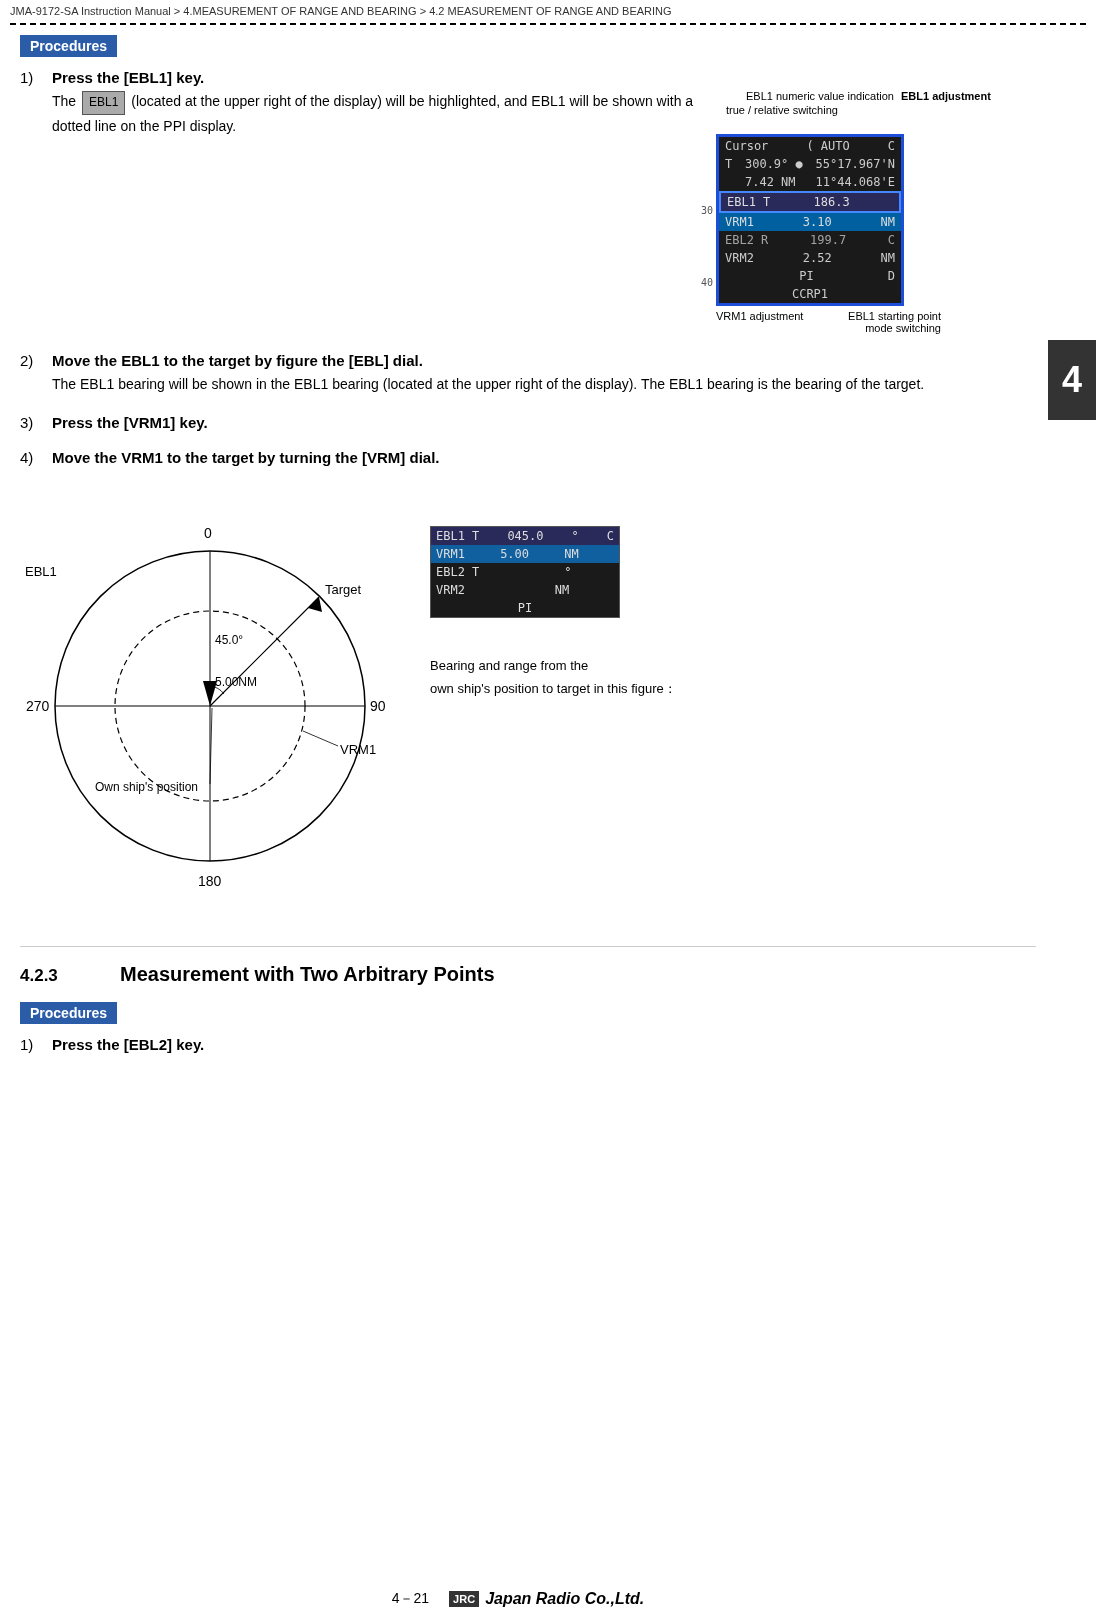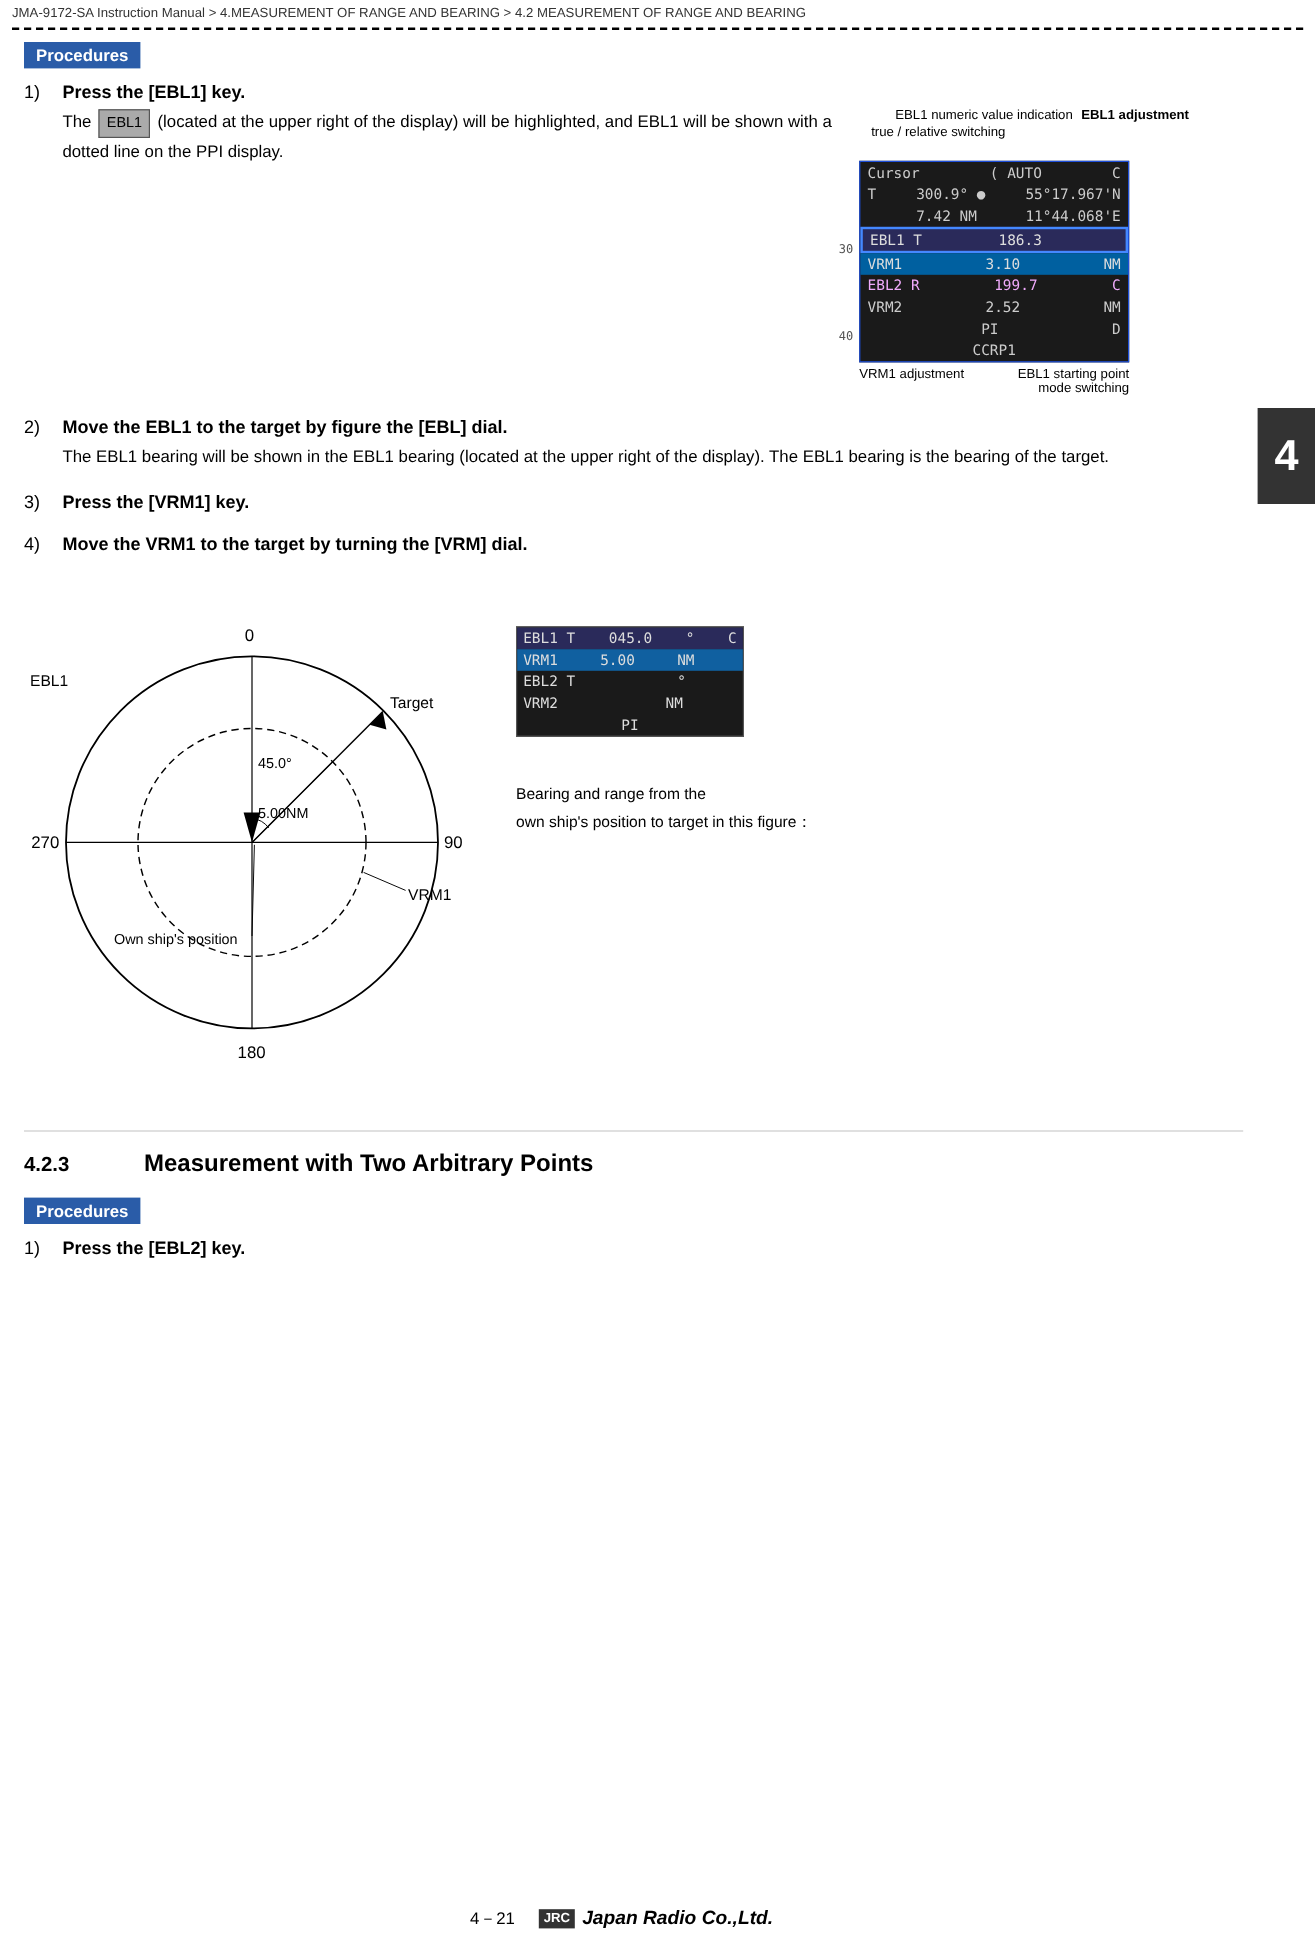--- a/index.html
+++ b/index.html
@@ -206,21 +206,21 @@
         <p>The <span class="key-badge">EBL1</span> (located at the upper right of the display) will be highlighted, and EBL1 will be shown with a dotted line on the PPI display.</p>
       </div>
       <div class="step1-diagram">
 
         <div class="annotations" style="margin-bottom:4px; position:relative; height:40px;">
           <span style="position:absolute; left:30px; top:0; font-size:11px;">EBL1 numeric value indication</span>
           <span style="position:absolute; left:10px; top:14px; font-size:11px;">true / relative switching</span>
           <span style="position:absolute; left:185px; top:0; font-size:11px; font-weight:bold;">EBL1 adjustment</span>
         </div>
 
-        <div style="position:relative; background:#1a1a1a; width:225px; border:1px solid #1d4ed8; color:#ddd; font-family: monospace; font-size:12px;">
+        <div style="position:relative; background:#1a1a1a; width:188px; border:3px solid #1d4ed8; color:#ddd; font-family: monospace; font-size:12px;">
 
           <div style="display:flex; justify-content:space-between; padding:2px 6px; color:#ccc;">
             <span>Cursor</span>
               <span>(  AUTO</span>
               <span>C</span>
           </div>
           <div style="display:flex; justify-content:space-between; padding:2px 6px; color:#ccc;">
             <span>T</span>
               <span>300.9° ●</span>
               <span>55°17.967'N</span>
@@ -235,21 +235,21 @@
             <span>EBL1 T</span>
               <span>186.3</span>
               <span></span>
           </div>
 
           <div style="display:flex; justify-content:space-between; padding:2px 6px; background:#0060a0;">
             <span>VRM1</span>
               <span>3.10</span>
               <span>NM</span>
           </div>
-          <div style="display:flex; justify-content:space-between; padding:2px 6px; color:#f0abfc;">
+          <div style="display:flex; justify-content:space-between; padding:2px 6px; color:#a3a3a3;">
             <span>EBL2 R</span>
               <span>199.7</span>
               <span>C</span>
           </div>
           <div style="display:flex; justify-content:space-between; padding:2px 6px; color:#ccc;">
             <span>VRM2</span>
               <span>2.52</span>
               <span>NM</span>
           </div>
           <div style="display:flex; justify-content:space-between; padding:2px 6px; color:#ccc;">

